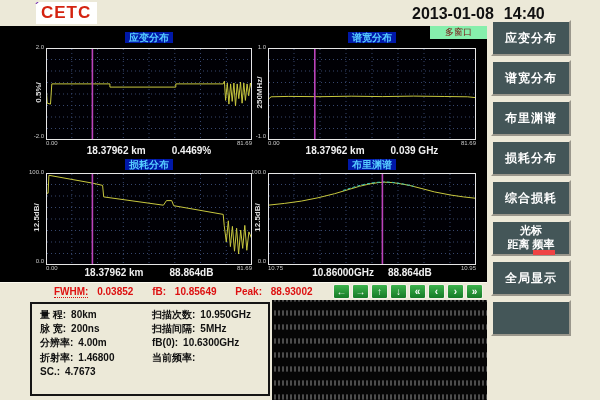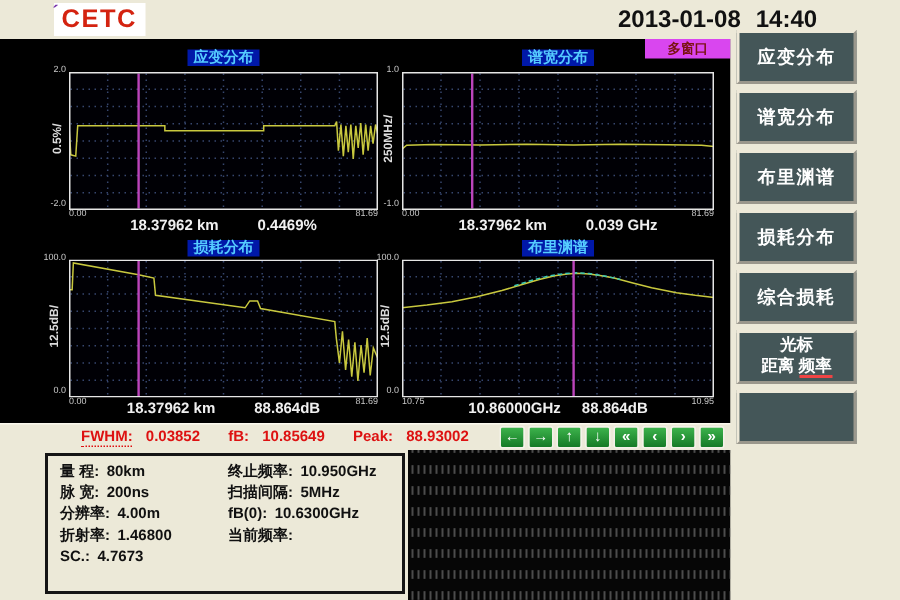--- a/index.html
+++ b/index.html
@@ -7,22 +7,22 @@
     font-family:"Liberation Sans","DejaVu Sans",sans-serif;}
   
   .header{position:absolute;left:0;top:0;width:600px;height:26px;background:#ece9d8;padding-left:36px;}
   .logo{position:absolute;left:36px;top:2px;background:#fff;padding:0 6px;height:22px;line-height:22px;
     font-size:17px;font-weight:bold;color:#d42310;letter-spacing:1px;}
   .logo .accent{color:#7733aa;font-size:12px;position:relative;top:-6px;left:-7px;margin-right:-6px;}
   .datetime{position:absolute;left:412px;top:5px;font-size:16px;font-weight:bold;color:#111;}
   .datetime span{margin-right:10px;}
   
   .main{position:absolute;left:0;top:26px;width:487px;height:256px;background:#000;}
-  .badge{position:absolute;left:430px;top:0;width:57px;height:13px;background:#d946ef;
-    color:#7a1212;font-size:9px;font-weight:bold;text-align:center;line-height:13px;}
+  .badge{position:absolute;left:430px;top:0;width:57px;height:13px;background:#86efac;
+    color:#7a1212;font-size:9px;font-weight:normal;text-align:center;line-height:13px;}
   .chart-title{position:absolute;height:13px;text-align:center;font-size:10px;font-weight:bold;}
   .chart-title span{color:#55ccff;background:#0018a8;padding:0 4px;}
   .plot{position:absolute;background:#000005;}
   .plot svg{display:block;width:100%;height:100%;}
   .ytick{position:absolute;font-size:6px;color:#c8c8c8;text-align:right;}
   .xtick{position:absolute;font-size:6px;color:#c8c8c8;}
   .vlabel{position:absolute;width:50px;text-align:center;font-size:8px;font-weight:bold;color:#ddd;
     transform:rotate(-90deg);}
   .readout{position:absolute;display:flex;justify-content:center;gap:26px;
     font-size:10px;font-weight:bold;color:#f0f0f0;}
@@ -46,21 +46,21 @@
   .prow .plabel{margin-right:5px;}
   .dot-grid{position:absolute;left:272px;top:300px;width:215px;height:100px;background:#060606;
     background-image:radial-gradient(#4c4c4c 0.8px,transparent 1px),radial-gradient(#4c4c4c 0.8px,transparent 1px);
     background-size:4px 14px,27px 4px;background-position:1px 6px,12px 2px;}
   
   .sidebar{position:absolute;left:487px;top:20px;width:113px;height:380px;background:#ece9d8;}
   .side-btn{display:flex;flex-direction:column;align-items:center;justify-content:center;
     width:80px;height:36px;margin:0 0 4px 4px;background:#445658;border:2px outset #eee9d8;
     box-sizing:border-box;color:#fff;font-size:12px;font-weight:bold;letter-spacing:1px;line-height:1.25;}
   .side-btn.small{font-size:11px;letter-spacing:0;}
-  .side-btn .ul{border-bottom:2px solid #ef4444;}
+  .side-btn .ul{border-bottom:5px solid #ef4444;}
 </style>
 </head>
 <body>
 
 <div class="screen">
 
   <div class="header">
     <div class="logo"><span class="accent">´</span><span>CETC</span></div>
     <div class="datetime">
       <span>2013-01-08</span><span>14:40</span>
@@ -241,21 +241,21 @@
           <span class="plabel">折射率:</span>
           <span>1.46800</span>
         </div>
       <div class="prow">
           <span class="plabel">SC.:</span>
           <span>4.7673</span>
         </div>
     </div>
     <div class="pcol">
       <div class="prow">
-          <span class="plabel">终止频率:</span>
+          <span class="plabel">扫描次数:</span>
           <span>10.950GHz</span>
         </div>
       <div class="prow">
           <span class="plabel">扫描间隔:</span>
           <span>5MHz</span>
         </div>
       <div class="prow">
           <span class="plabel">fB(0):</span>
           <span>10.6300GHz</span>
         </div>
@@ -270,16 +270,17 @@
   <div class="sidebar">
     <div class="side-btn">应变分布</div>
     <div class="side-btn">谱宽分布</div>
     <div class="side-btn">布里渊谱</div>
     <div class="side-btn">损耗分布</div>
     <div class="side-btn">综合损耗</div>
     <div class="side-btn small">
       <span>光标</span>
       <span><span>距离</span> <span class="ul">频率</span></span>
     </div>
+    <div class="side-btn">全局显示</div>
     <div class="side-btn"></div>
   </div>
 
 </div>
 
 </body></html>

